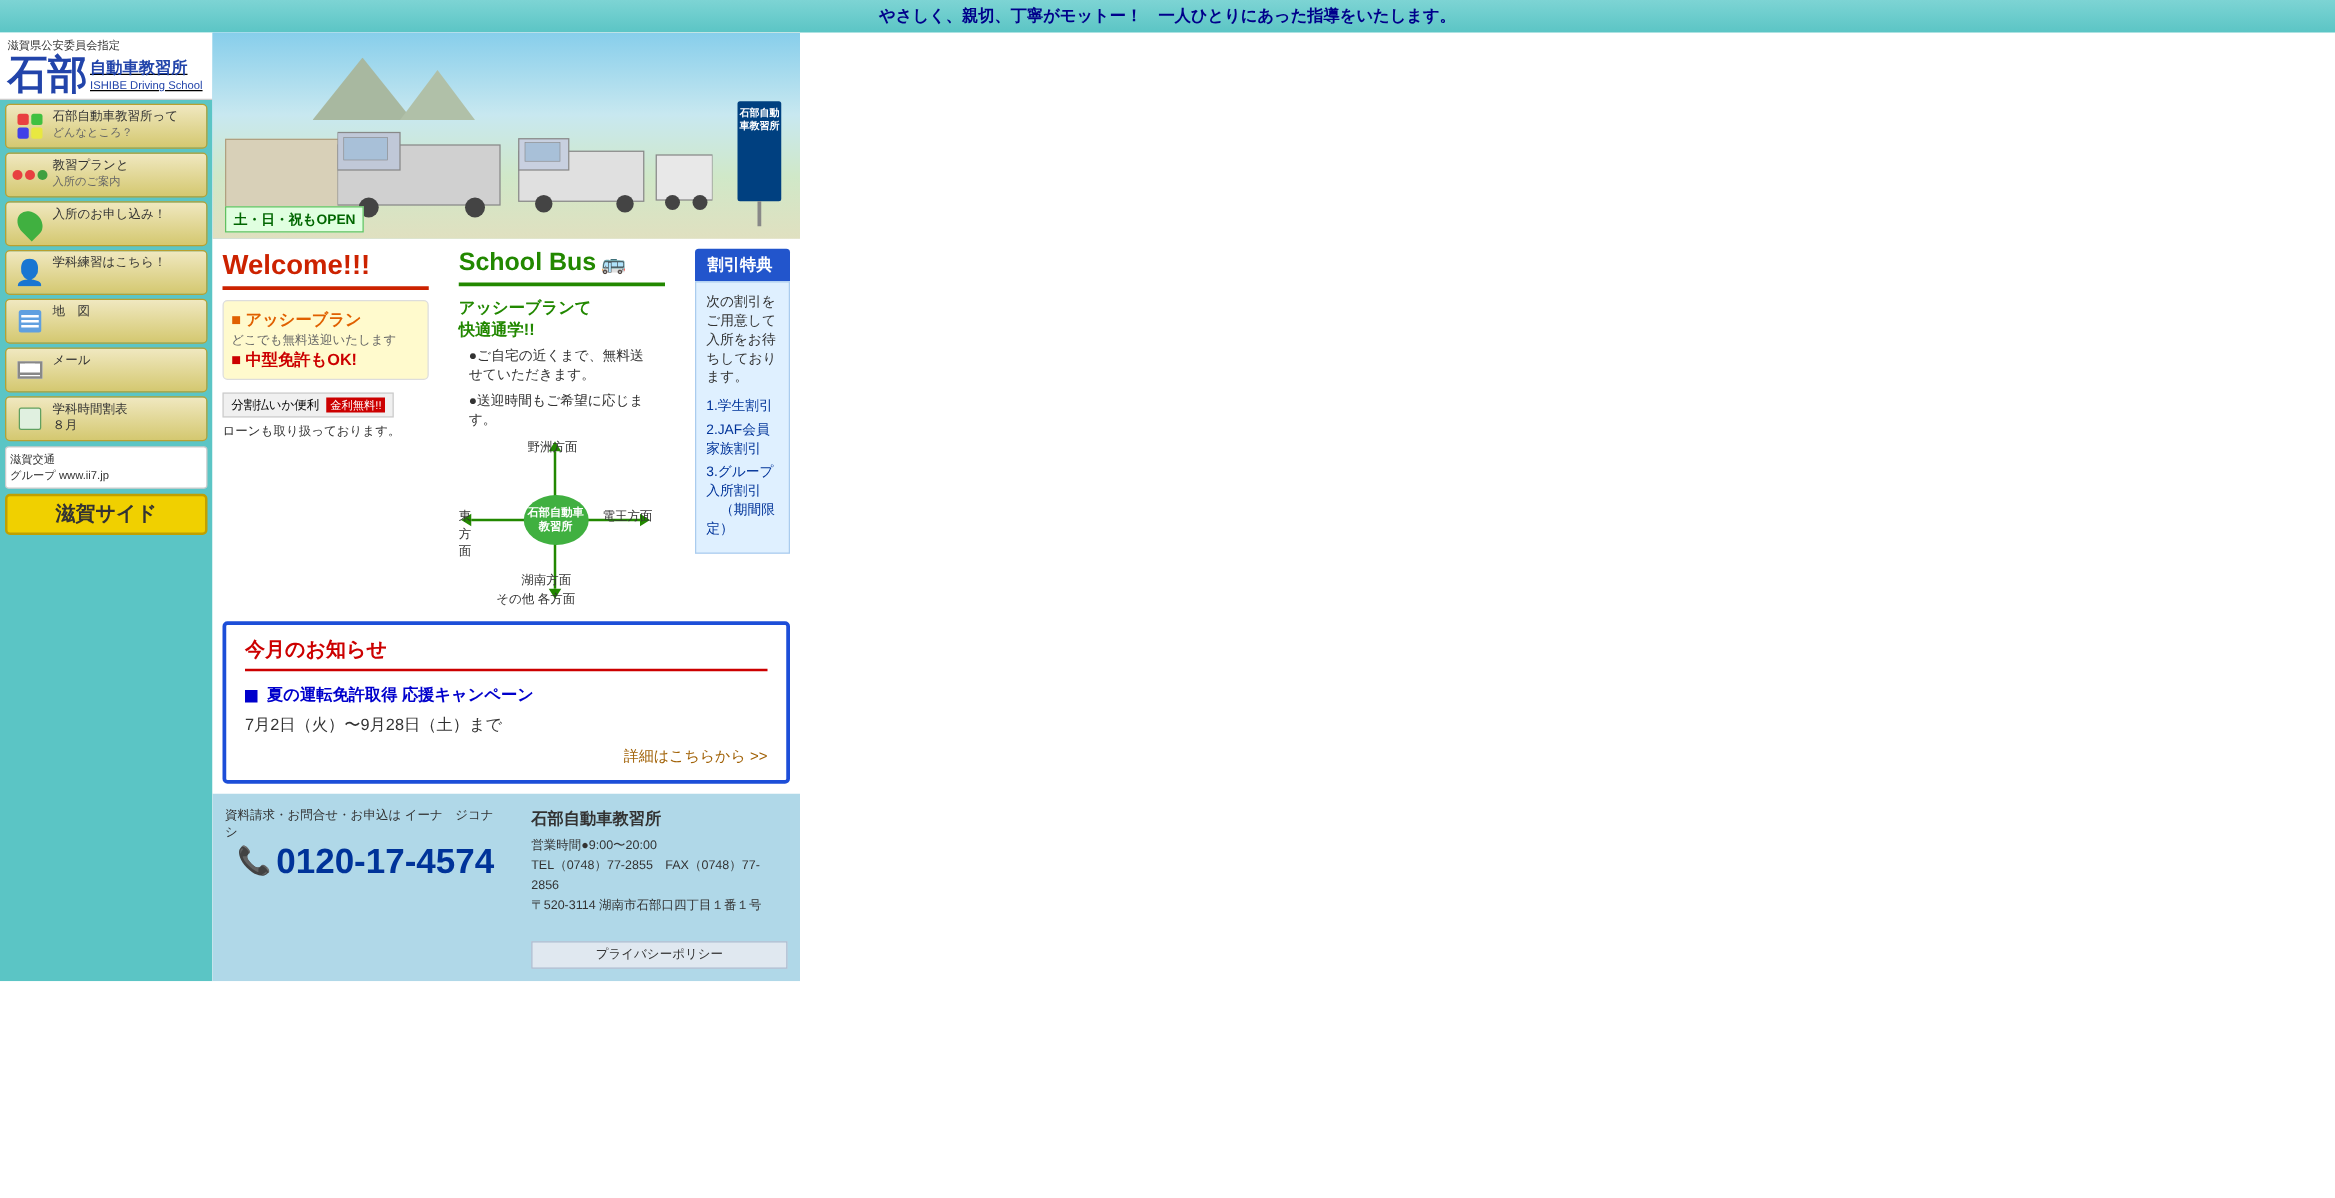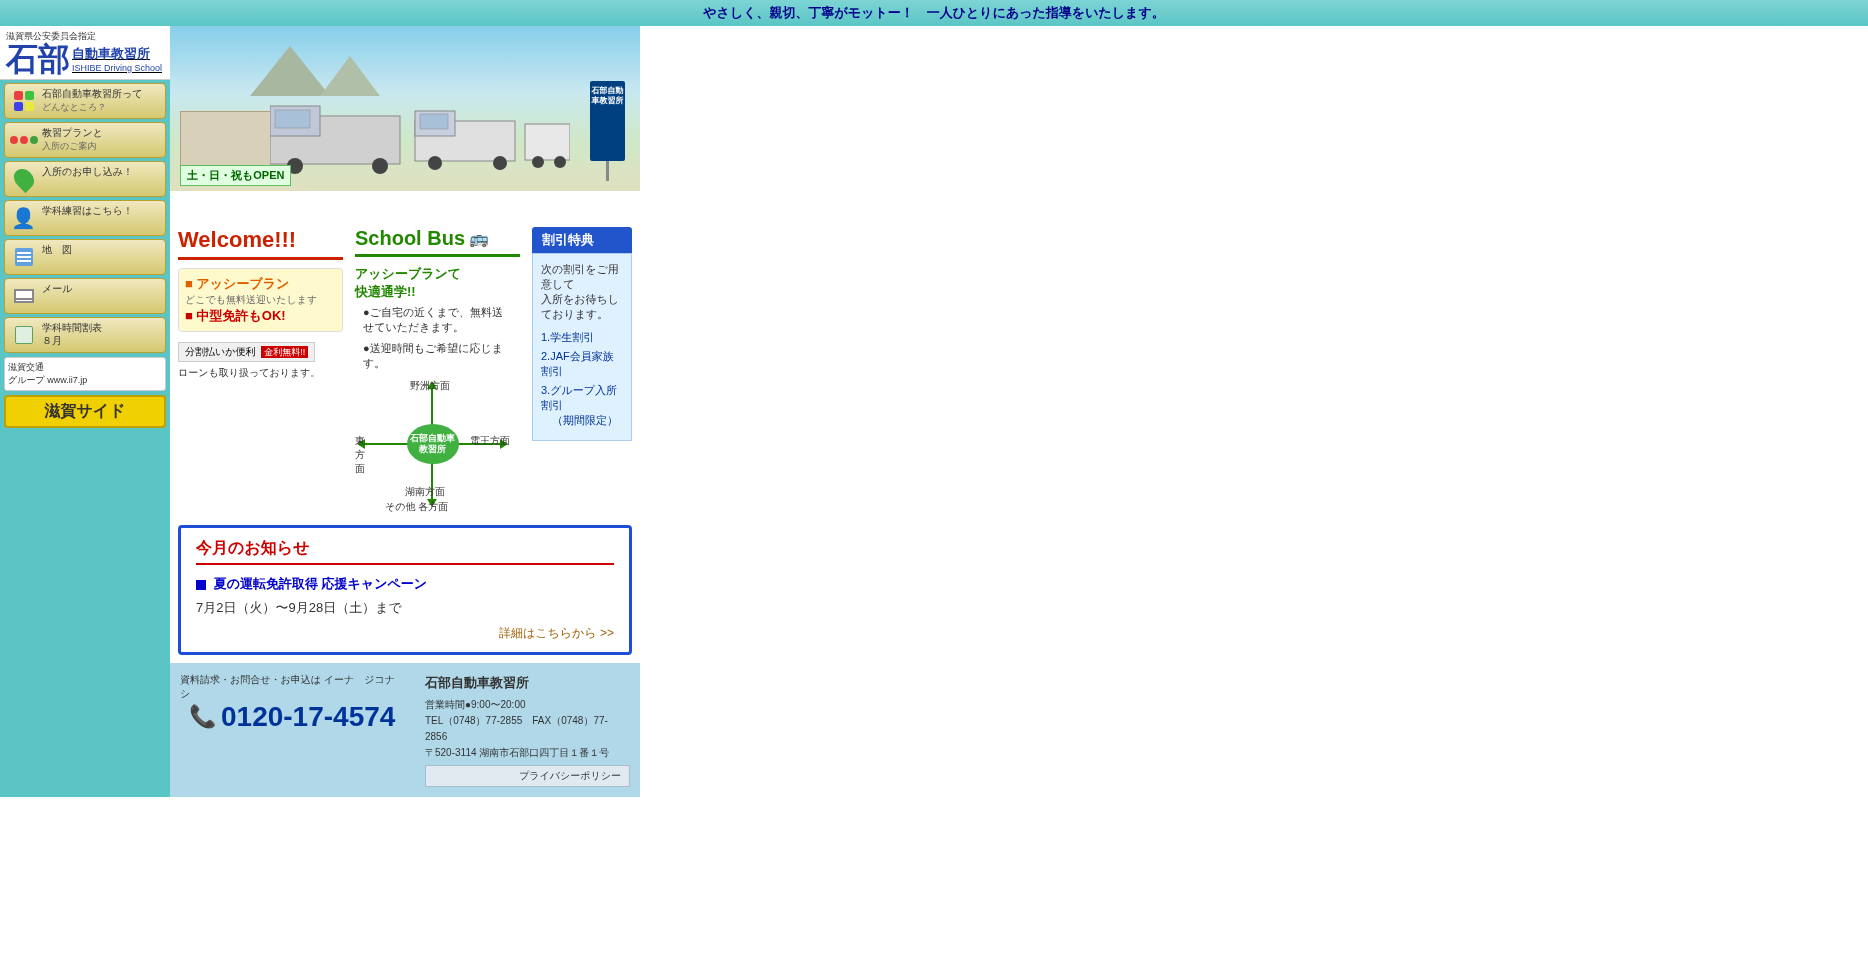--- a/index.html
+++ b/index.html
@@ -231,22 +231,21 @@
       padding: 2px 6px;
       font-size: 11px;
       color: #006600;
       font-weight: bold;
     }
 
     
     .sections-row {
       display: flex;
       padding: 8px;
-      gap: 12px;
-      margin-top: 28px;
+      gap: 24px;
     }
 
     
     .welcome-section {
       width: 165px;
       flex-shrink: 0;
     }
 
     .welcome-title {
       color: #cc2200;
@@ -491,28 +490,28 @@
 
     .footer-name {
       font-size: 13px;
       font-weight: bold;
       color: #333;
       margin-bottom: 3px;
     }
 
     .privacy-link {
       display: block;
-      text-align: right;
+      text-align: center;
       background: #e0e8f0;
       border: 1px solid #aabbd0;
       padding: 2px 8px;
       font-size: 10px;
       color: #333;
       cursor: pointer;
-      margin-top: 4px;
+      margin-top: 20px;
     }
 
     .page-outer {
       width: 1868px;
       background: #fff;
     }
   </style>
 </head>
 <body>
 

